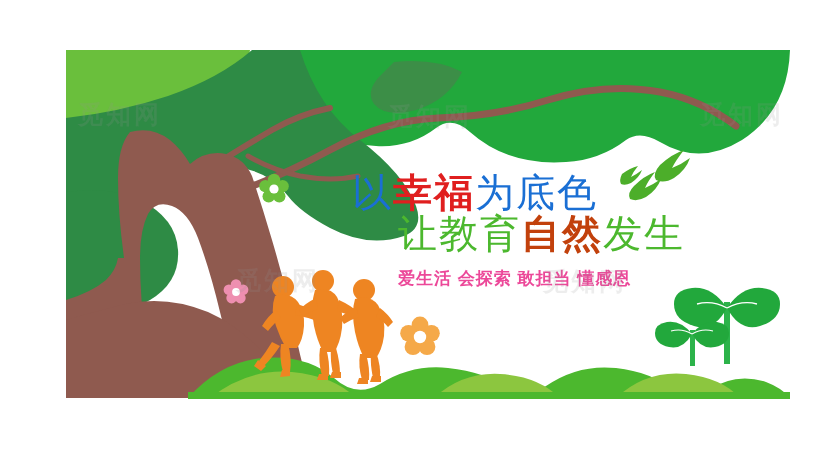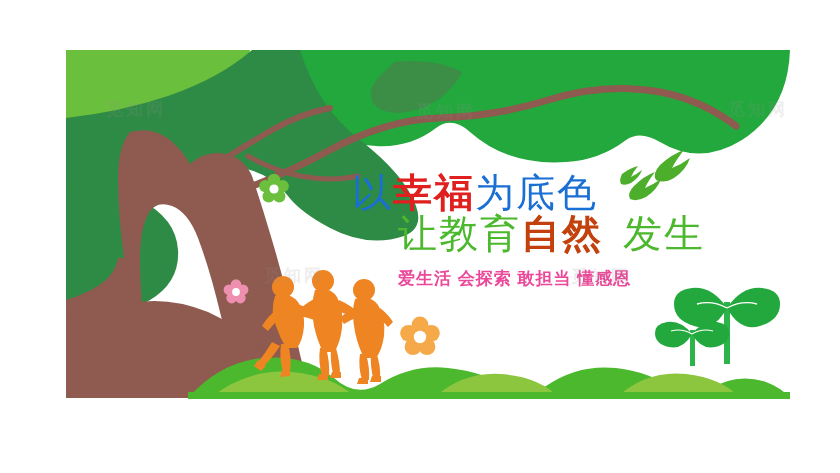--- a/index.html
+++ b/index.html
@@ -27,23 +27,23 @@
     position:absolute;left:398px;top:268px;
     font-size:17px;line-height:22px;letter-spacing:1px;
     white-space:nowrap;color:#ec4899;
     font-family:"Liberation Sans","DejaVu Sans",sans-serif;
     font-weight:bold;
   }
   .seg{display:inline;}
   .b{font-weight:bold;}
   .wm{
     position:absolute;color:rgba(150,150,150,0.17);
-    font-size:17px;letter-spacing:3px;font-weight:bold;
+    font-size:25px;letter-spacing:3px;font-weight:bold;
     font-family:Liberation Mono, monospace;
-    pointer-events:none;user-select:none;margin-left:28px;
+    pointer-events:none;user-select:none;
   }
 </style>
 </head>
 <body>
 
 <div id="stage">
 
   <svg id="art" viewBox="0 0 840 473" xmlns="http://www.w3.org/2000/svg">
 
     <rect x="0" y="0" width="840" height="473" fill="#ffffff"></rect>
@@ -205,21 +205,21 @@
 
   </svg>
 
   <div class="text-layer">
 
     <div class="line1">
       <span class="seg" style="color:#1A6FD4;">以</span><span class="seg b" style="color:#E01F1F;">幸福</span><span class="seg" style="color:#1A6FD4;">为底色</span>
     </div>
 
     <div class="line2">
-      <span class="seg" style="color:#4CB82E;text-align:center;">让教育</span><span class="seg b" style="color:#c2410c;">自然</span><span class="seg" style="color:#4CB82E;margin-left:20px;">发生</span>
+      <span class="seg" style="color:#4CB82E;text-align:center;">让教育</span><span class="seg b" style="color:#c2410c;">自然</span><span class="seg" style="color:#4CB82E;">发生</span>
     </div>
 
     <div class="sub">爱生活 会探索 敢担当 懂感恩</div>
 
     <div class="wm" style="left:78px;top:98px;">觅知网</div>
     <div class="wm" style="left:388px;top:100px;">觅知网</div>
     <div class="wm" style="left:700px;top:98px;">觅知网</div>
     <div class="wm" style="left:236px;top:264px;">觅知网</div>
     <div class="wm" style="left:543px;top:265px;">觅知网</div>
 

